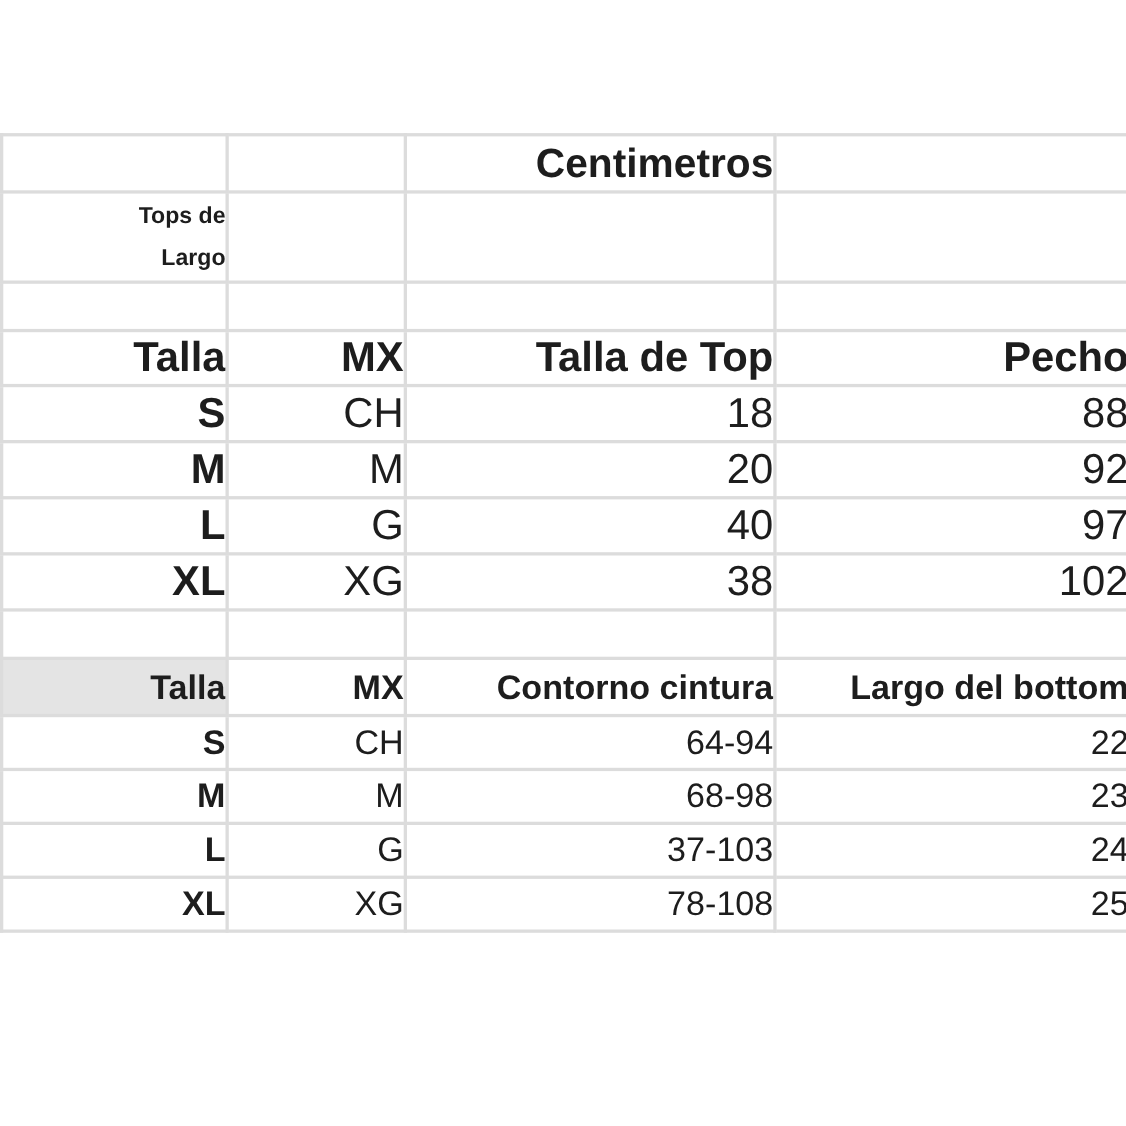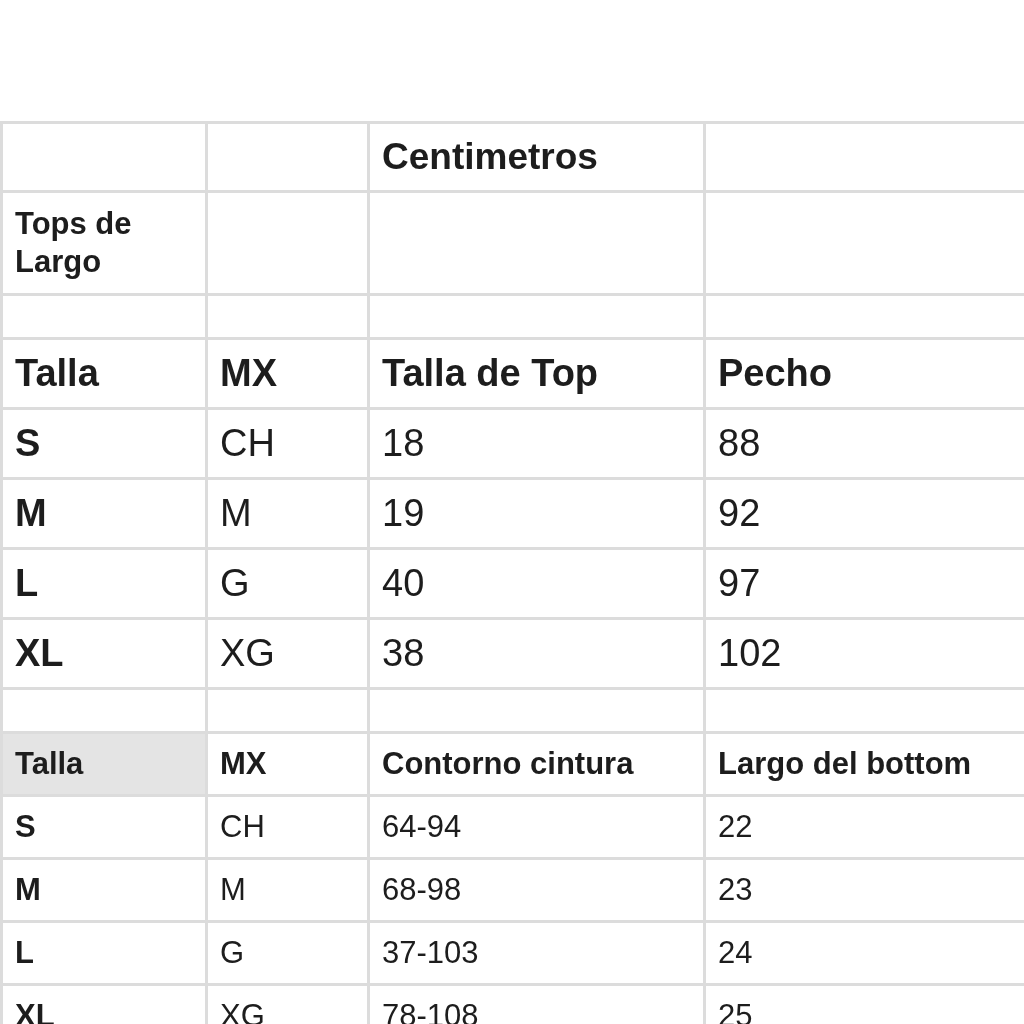--- a/index.html
+++ b/index.html
@@ -18,23 +18,23 @@
     left: 0;
   }
   table.size-chart {
     border-collapse: collapse;
     table-layout: fixed;
     width: 1026px;
   }
   table.size-chart td {
     border: 3px solid #dcdcdc;
     background: #ffffff;
-    text-align: left;
+    text-align: right;
     vertical-align: middle;
-    padding: 12px;
+    padding: 0;
     overflow: hidden;
     white-space: nowrap;
     color: #1d1d1d;
   }
   
   tr.r-unit      { height: 52px; }
   tr.r-section   { height: 82px; }
   tr.r-spacer    { height: 44px; }
   tr.r-t1        { height: 51px; }
   tr.r-t1h       { height: 50px; }
@@ -52,21 +52,21 @@
   .cell-unit-label {
     text-align: left;
     padding-left: 7px;
     font-weight: bold;
     font-size: 37px;
   }
   .cell-section-label {
     text-align: left;
     padding-left: 29px;
     font-weight: bold;
-    font-size: 31px;
+    font-size: 21px;
     line-height: 38px;
     border-bottom: 8px solid #1a1a1a;
   }
   .cell-gray { background: #e4e4e4 !important; }
 </style>
 </head>
 <body>
 
 <div class="screenshot">
   <div class="sheet">
@@ -112,21 +112,21 @@
 
       <tr class="r-t1">
         <td class="t1-bold">S</td>
         <td class="t1-text">CH</td>
         <td class="t1-text">18</td>
         <td class="t1-text">88</td>
       </tr>
       <tr class="r-t1">
         <td class="t1-bold">M</td>
         <td class="t1-text">M</td>
-        <td class="t1-text">19</td>
+        <td class="t1-text">20</td>
         <td class="t1-text">92</td>
       </tr>
       <tr class="r-t1">
         <td class="t1-bold">L</td>
         <td class="t1-text">G</td>
         <td class="t1-text">40</td>
         <td class="t1-text">97</td>
       </tr>
       <tr class="r-t1">
         <td class="t1-bold">XL</td>

